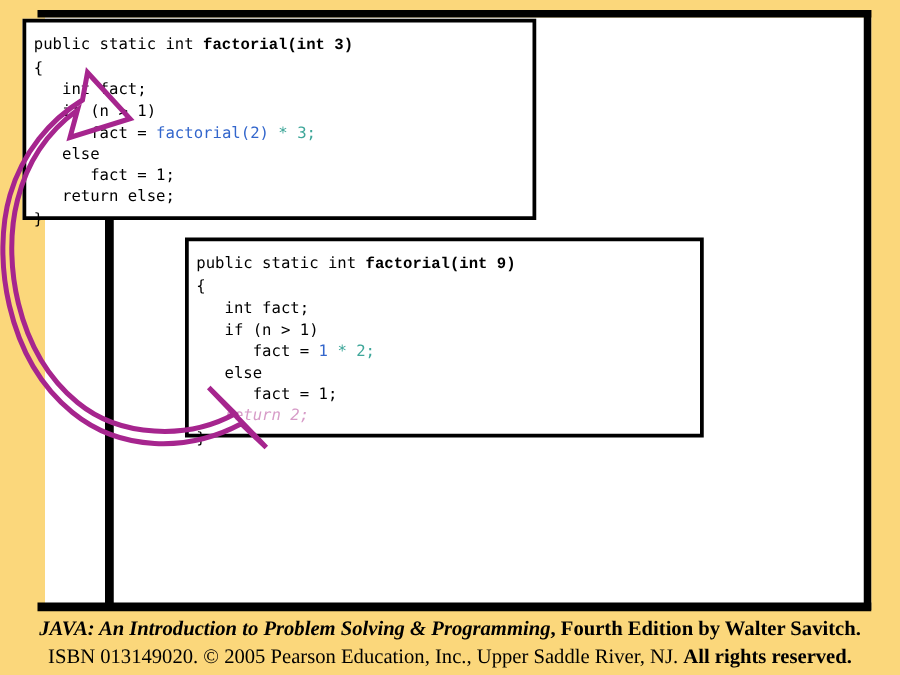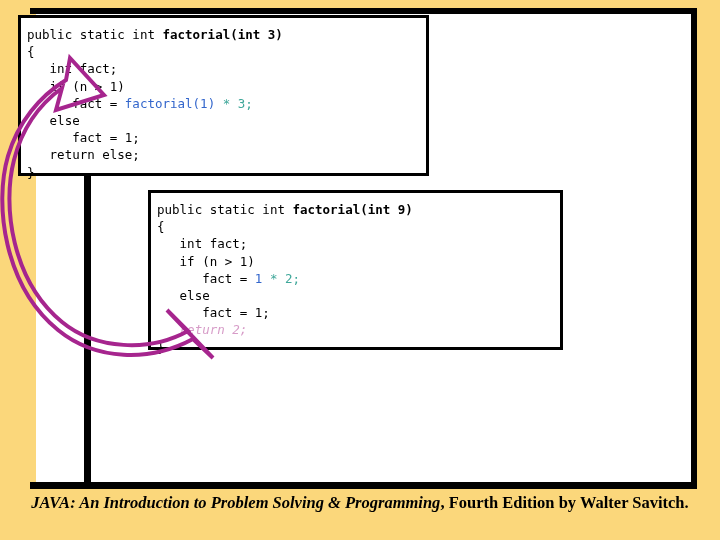--- a/index.html
+++ b/index.html
@@ -58,21 +58,21 @@
     top: 15px;
     width: 411px;
     height: 161px;
   }
   #code-box-inner {
     left: 148px;
     top: 190px;
     width: 415px;
     height: 160px;
   }
-  .kw-bold   { font-weight: bold; }
+  .kw-bold   { font-weight: bold; font-family: Liberation Mono, monospace; }
   .tok-blue  { color: #3366CC; }
   .tok-teal  { color: #3FA79A; }
   .tok-faded { color: #D79CC8; font-style: italic; }
 
   
   #arrow-layer {
     position: absolute;
     left: 0; top: 0;
     width: 720px;
     height: 540px;
@@ -105,21 +105,21 @@
   <div id="panel-white"></div>
   <div class="bar" id="bar-top"></div>
   <div class="bar" id="bar-right"></div>
   <div class="bar" id="bar-bottom"></div>
   <div class="bar" id="bar-left"></div>
 
   <div class="code-box" id="code-box-outer"><span><span>public static int </span><span class="kw-bold">factorial(int 3)</span></span>
 <span>{</span>
 <span>   int fact;</span>
 <span>   if (n &gt; 1)</span>
-<span><span>      fact = </span><span class="tok-blue">factorial(1)</span><span class="tok-teal"> * 3;</span></span>
+<span><span>      fact = </span><span class="tok-blue">factorial(2)</span><span class="tok-teal"> * 3;</span></span>
 <span>   else</span>
 <span>      fact = 1;</span>
 <span>   return else;</span>
 <span>}</span></div>
 
   <div class="code-box" id="code-box-inner"><span><span>public static int </span><span class="kw-bold">factorial(int 9)</span></span>
 <span>{</span>
 <span>   int fact;</span>
 <span>   if (n &gt; 1)</span>
 <span><span>      fact = </span><span class="tok-blue">1</span><span class="tok-teal"> * 2;</span></span>
@@ -141,15 +141,16 @@
              L 66 80
              C 40 96, 18 122, 8 156
              C -6 204, 4 286, 58 330
              C 96 361, 150 362, 193 339
              L 213 358
              Z"></path>
   </svg>
 
   <div id="footer">
     <div class="line"><span class="it bd">JAVA: An Introduction to Problem Solving &amp; Programming</span><span class="bd">, Fourth Edition by Walter Savitch.</span></div>
+    <div class="line"><span>ISBN 013149020. © 2005 Pearson Education, Inc., Upper Saddle River, NJ. </span><span class="bd">All rights reserved.</span></div>
   </div>
 
 </div>
 
 </body></html>

